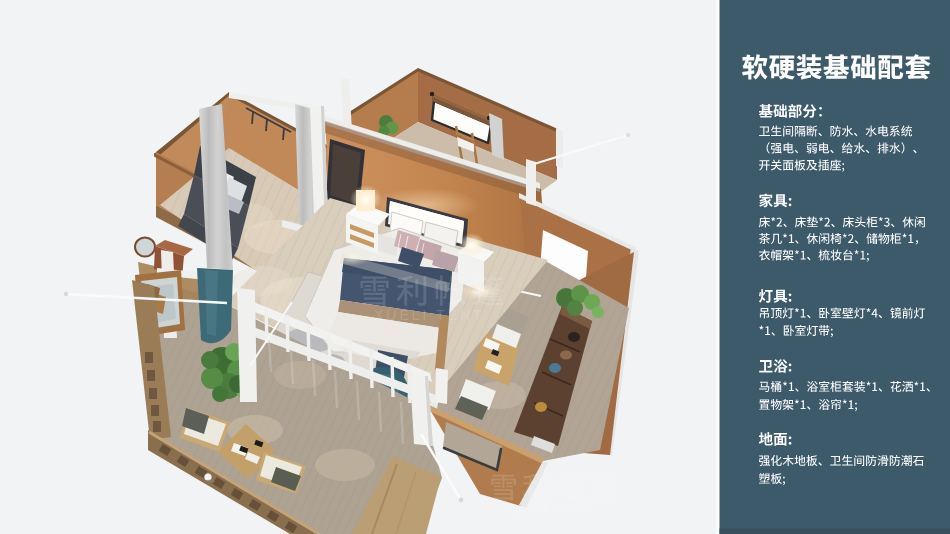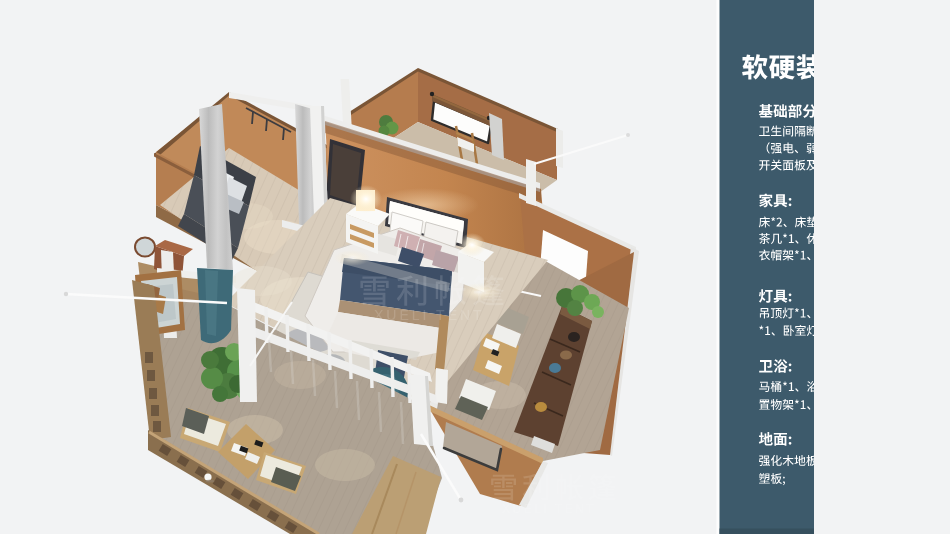--- a/index.html
+++ b/index.html
@@ -1,15 +1,15 @@
 <!DOCTYPE html>
 <html><head><meta charset="utf-8">
 <style>
 html,body{margin:0;padding:0;background:#f2f3f4;font-family:"Liberation Sans",sans-serif;}
-#stage{position:relative;width:814px;height:534px;overflow:hidden;}
+#stage{position:relative;width:950px;height:534px;overflow:hidden;}
 </style></head>
 <body>
 <div id="stage">
 <svg width="950" height="534" viewBox="0 0 950 534">
 <defs>
 <pattern id="plankA" width="9" height="9" patternUnits="userSpaceOnUse" patternTransform="rotate(24.5)">
   <rect width="9" height="9" fill="none"></rect>
           <line x1="0" y1="0" x2="0" y2="9" stroke="#9a8c7c" stroke-width="1" opacity="0.28"></line>
 </pattern>
 <pattern id="plankB" width="8" height="8" patternUnits="userSpaceOnUse" patternTransform="rotate(25)">

